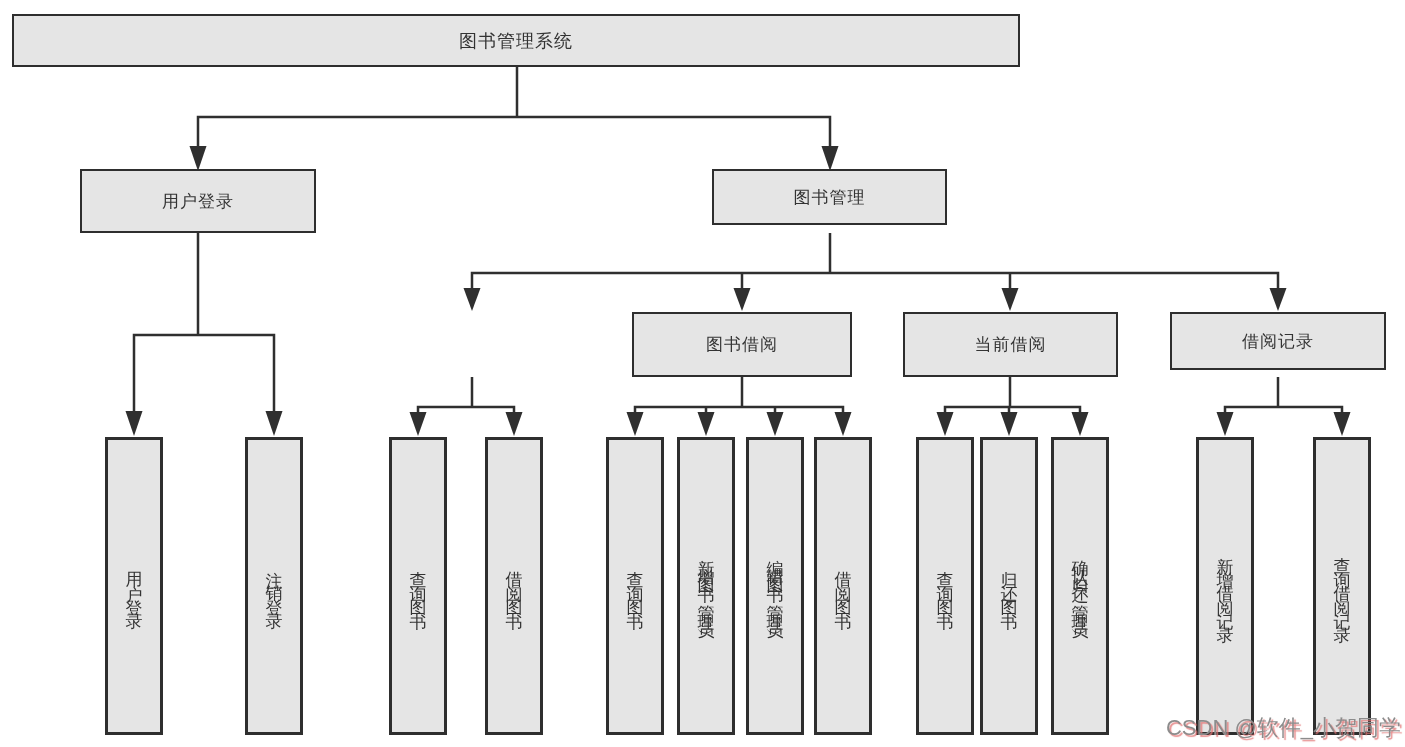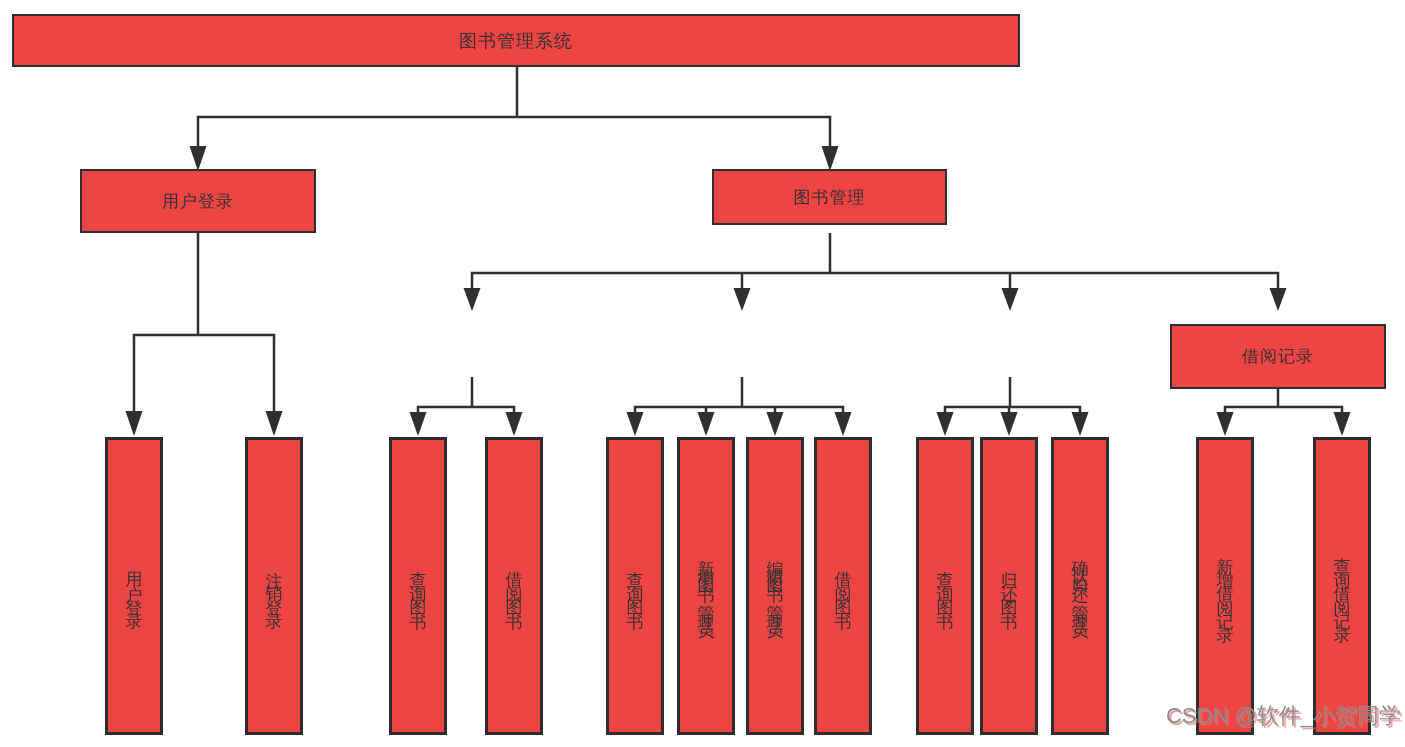--- a/index.html
+++ b/index.html
@@ -8,42 +8,42 @@
     width:1405px;height:747px;
     background:#ffffff;
     font-family:"Liberation Sans",sans-serif;
     overflow:hidden;
   }
   #wires{position:absolute;left:0;top:0;width:100%;height:100%;}
   .box{
     position:absolute;
     box-sizing:border-box;
     border:2px solid #2e2e2e;
-    background:#ef4444;
+    background:#e5e5e5;
     display:flex;
     align-items:center;
     justify-content:center;
     color:#333333;
   }
   .box span{color:#333333;}
   .hlabel{font-size:17px;letter-spacing:1px;white-space:nowrap;}
   .root .hlabel{font-size:18px;}
   .vbox{border-width:3px;}
   .vlabel{
     writing-mode:vertical-rl;
     text-orientation:mixed;
     font-size:17px;
     line-height:1;
     letter-spacing:14px;
   }
   .vlabel.long{letter-spacing:9px;}
   #watermark{
     position:absolute;
     right:4px;
-    bottom:16px;
+    bottom:4px;
     font-size:22px;
     color:#8c8c8c;
     text-shadow:2px 2px 1px rgba(226,118,118,0.8);
     white-space:nowrap;
   }
 </style>
 </head>
 <body>
 
 <div id="canvas">
@@ -99,21 +99,27 @@
     <span class="hlabel">图书管理系统</span>
   </div>
 
   <div class="box" style="left:80px;top:169px;width:236px;height:64px">
     <span class="hlabel">用户登录</span>
   </div>
   <div class="box" style="left:712px;top:169px;width:235px;height:56px">
     <span class="hlabel">图书管理</span>
   </div>
 
-  <div class="box" style="left:1170px;top:324px;width:216px;height:65px">
+  <div class="box" style="left:632px;top:312px;width:220px;height:65px">
+    <span class="hlabel">图书借阅</span>
+  </div>
+  <div class="box" style="left:903px;top:312px;width:215px;height:65px">
+    <span class="hlabel">当前借阅</span>
+  </div>
+  <div class="box" style="left:1170px;top:312px;width:216px;height:58px">
     <span class="hlabel">借阅记录</span>
   </div>
 
   <div class="box vbox" style="left:105px;top:437px;width:58px;height:298px">
     <span class="vlabel">用户登录</span>
   </div>
   <div class="box vbox" style="left:245px;top:437px;width:58px;height:298px">
     <span class="vlabel">注销登录</span>
   </div>
 

